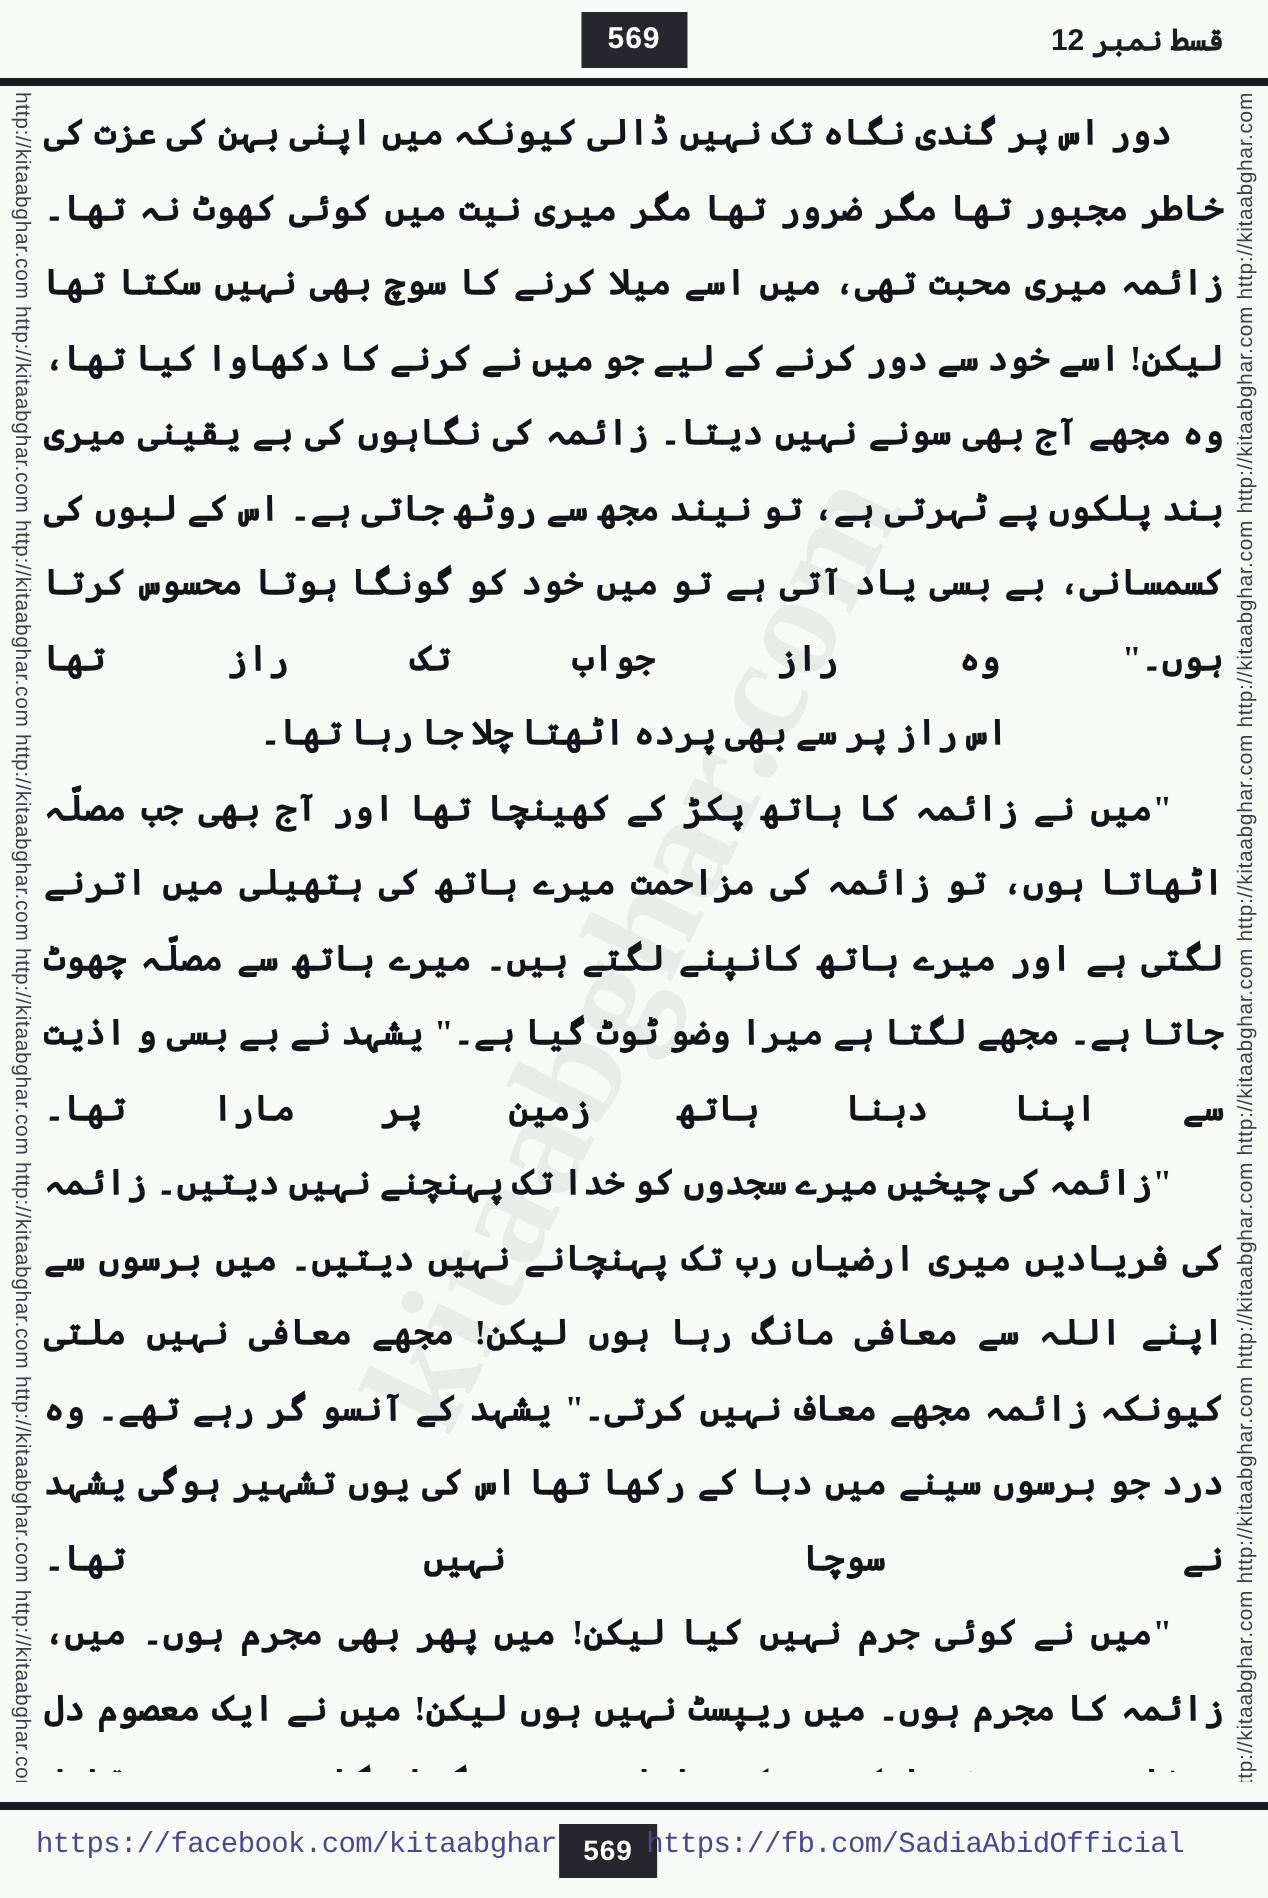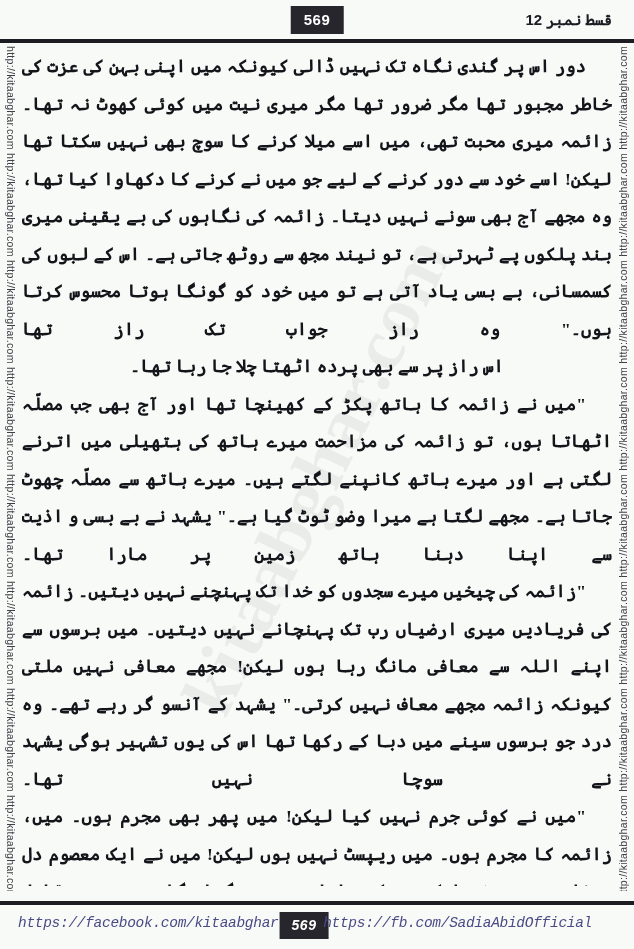--- a/index.html
+++ b/index.html
@@ -156,21 +156,20 @@
     height: 4px;
     background: #1c1c22;
   }
   .footer {
     position: absolute;
     bottom: 0;
     left: 0;
     width: 608px;
     height: 44px;
     direction: ltr;
-    font-style: italic;
   }
   .footer-left {
     position: absolute;
     left: 18px;
     top: 10px;
     font-size: 14.5px;
     color: #4a4a86;
     font-family: "Liberation Mono", monospace;
     letter-spacing: -0.3px;
     white-space: nowrap;

